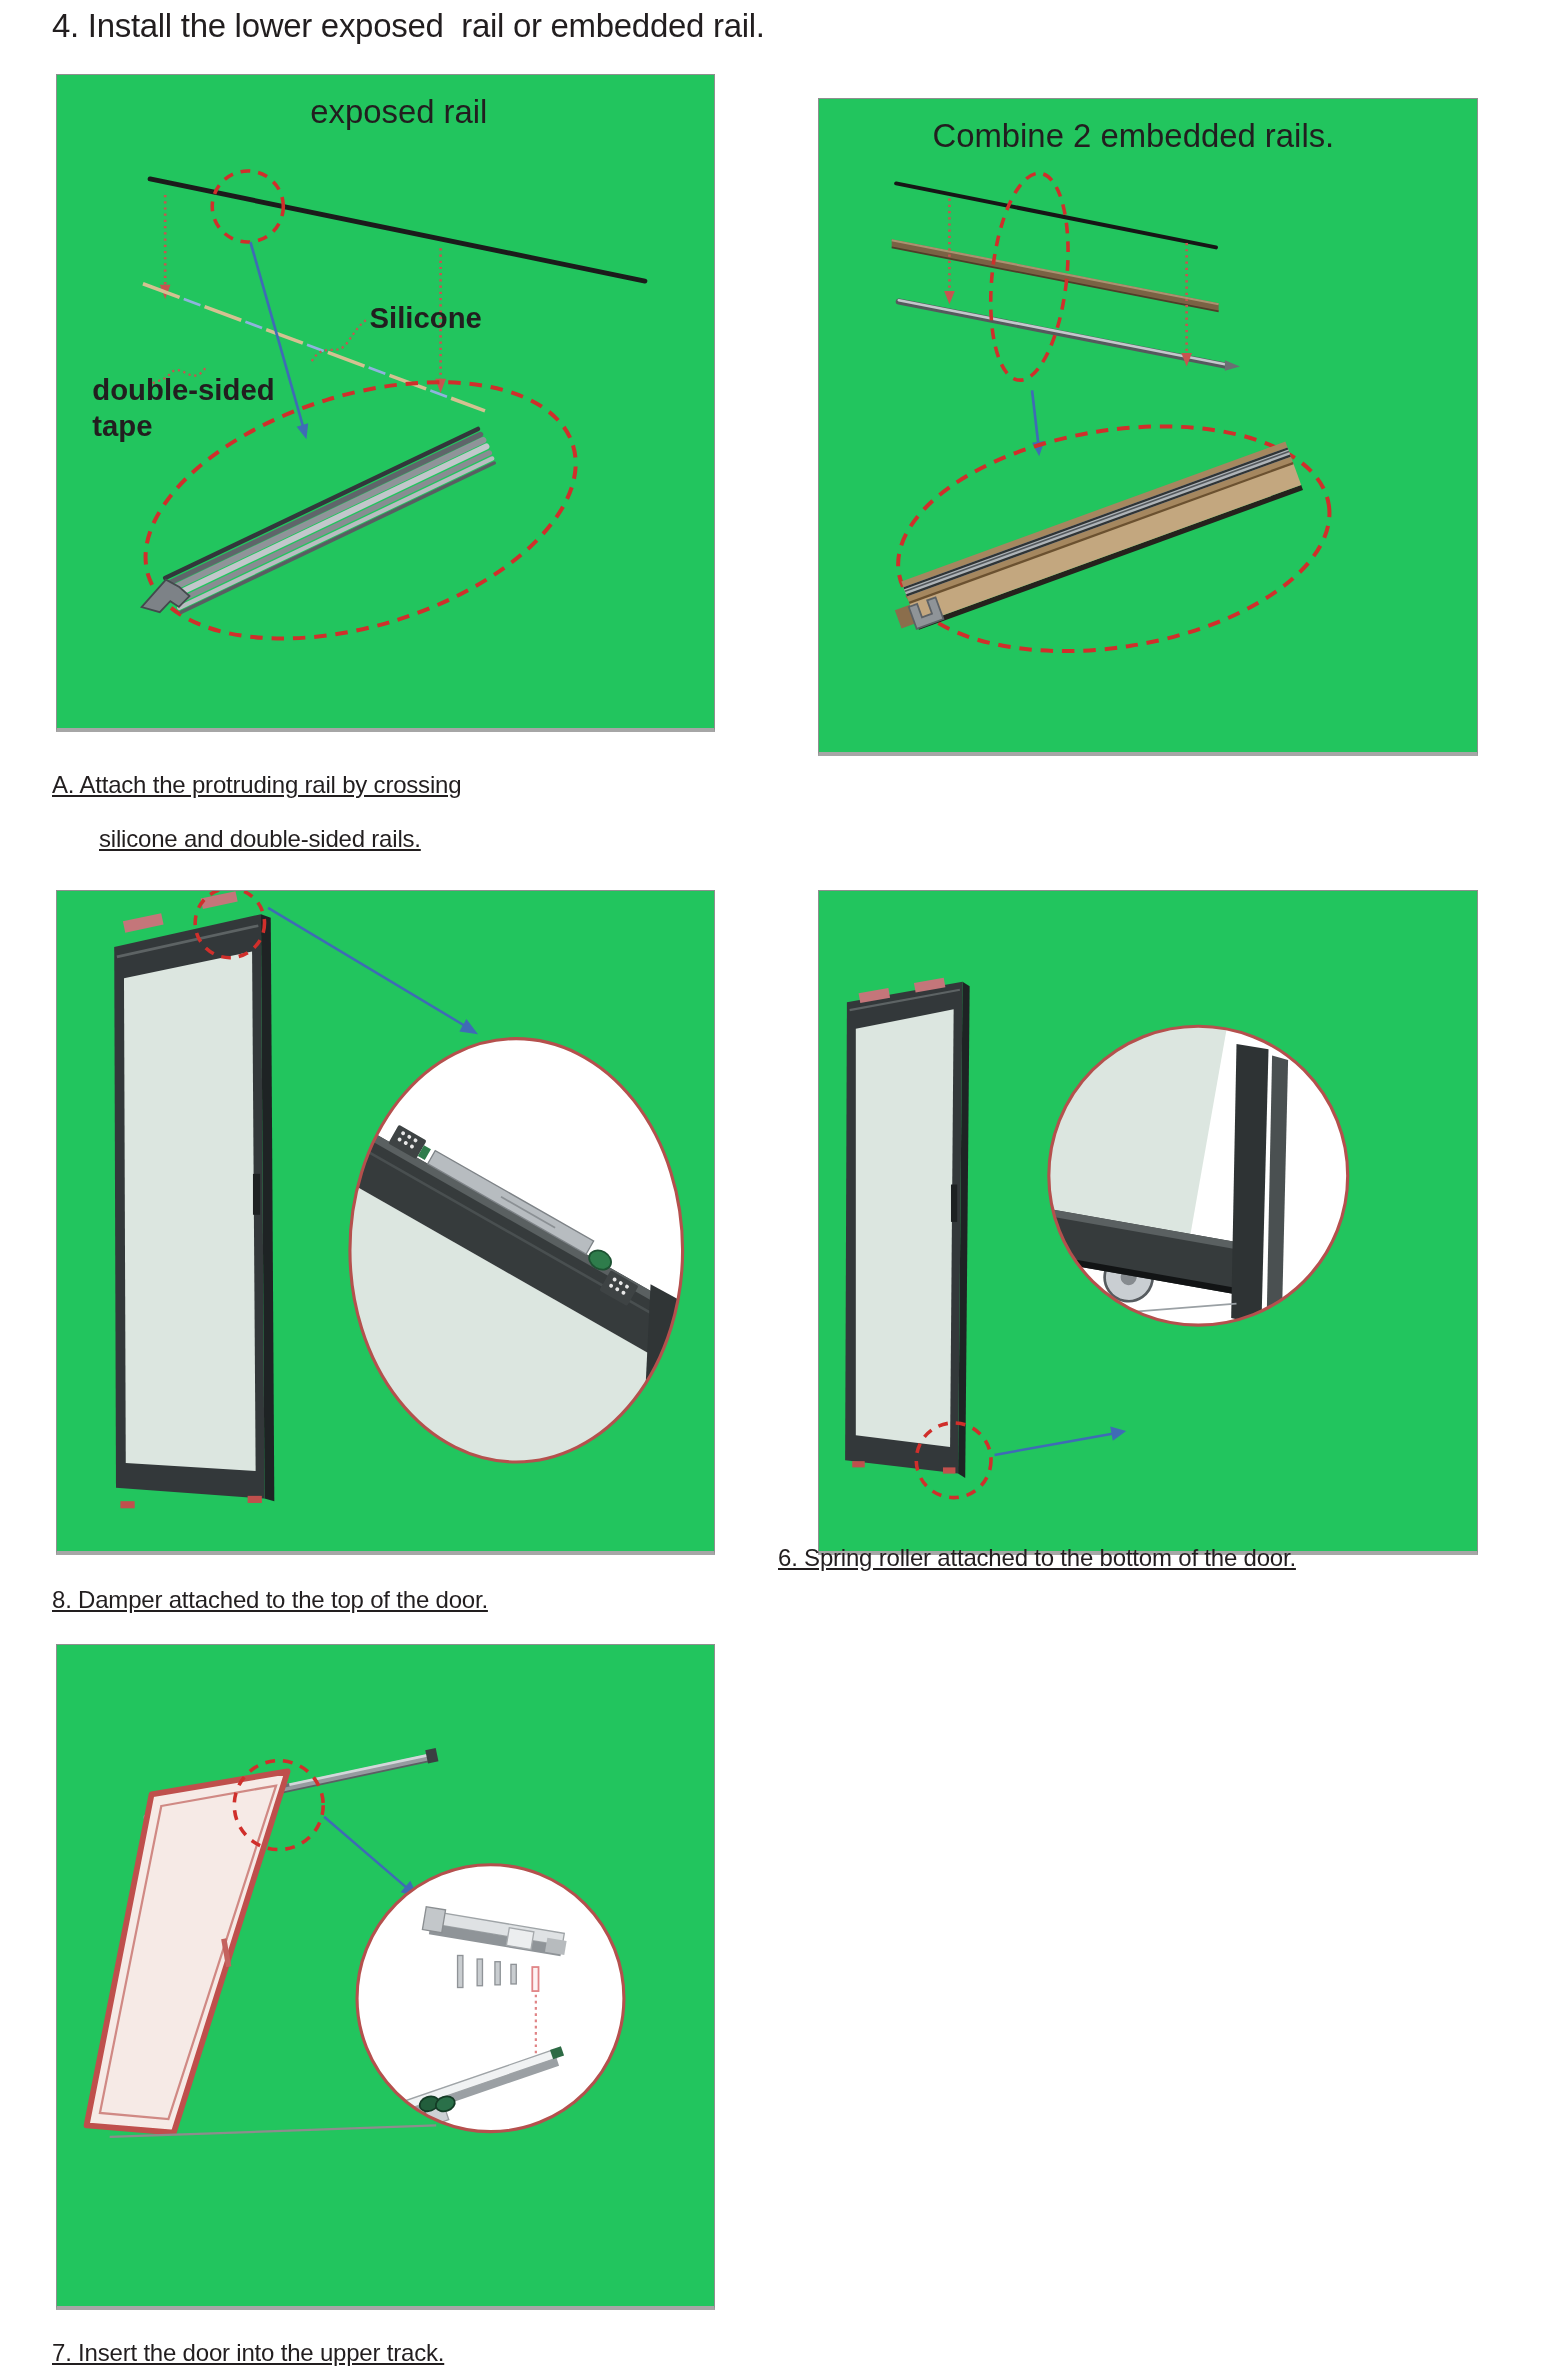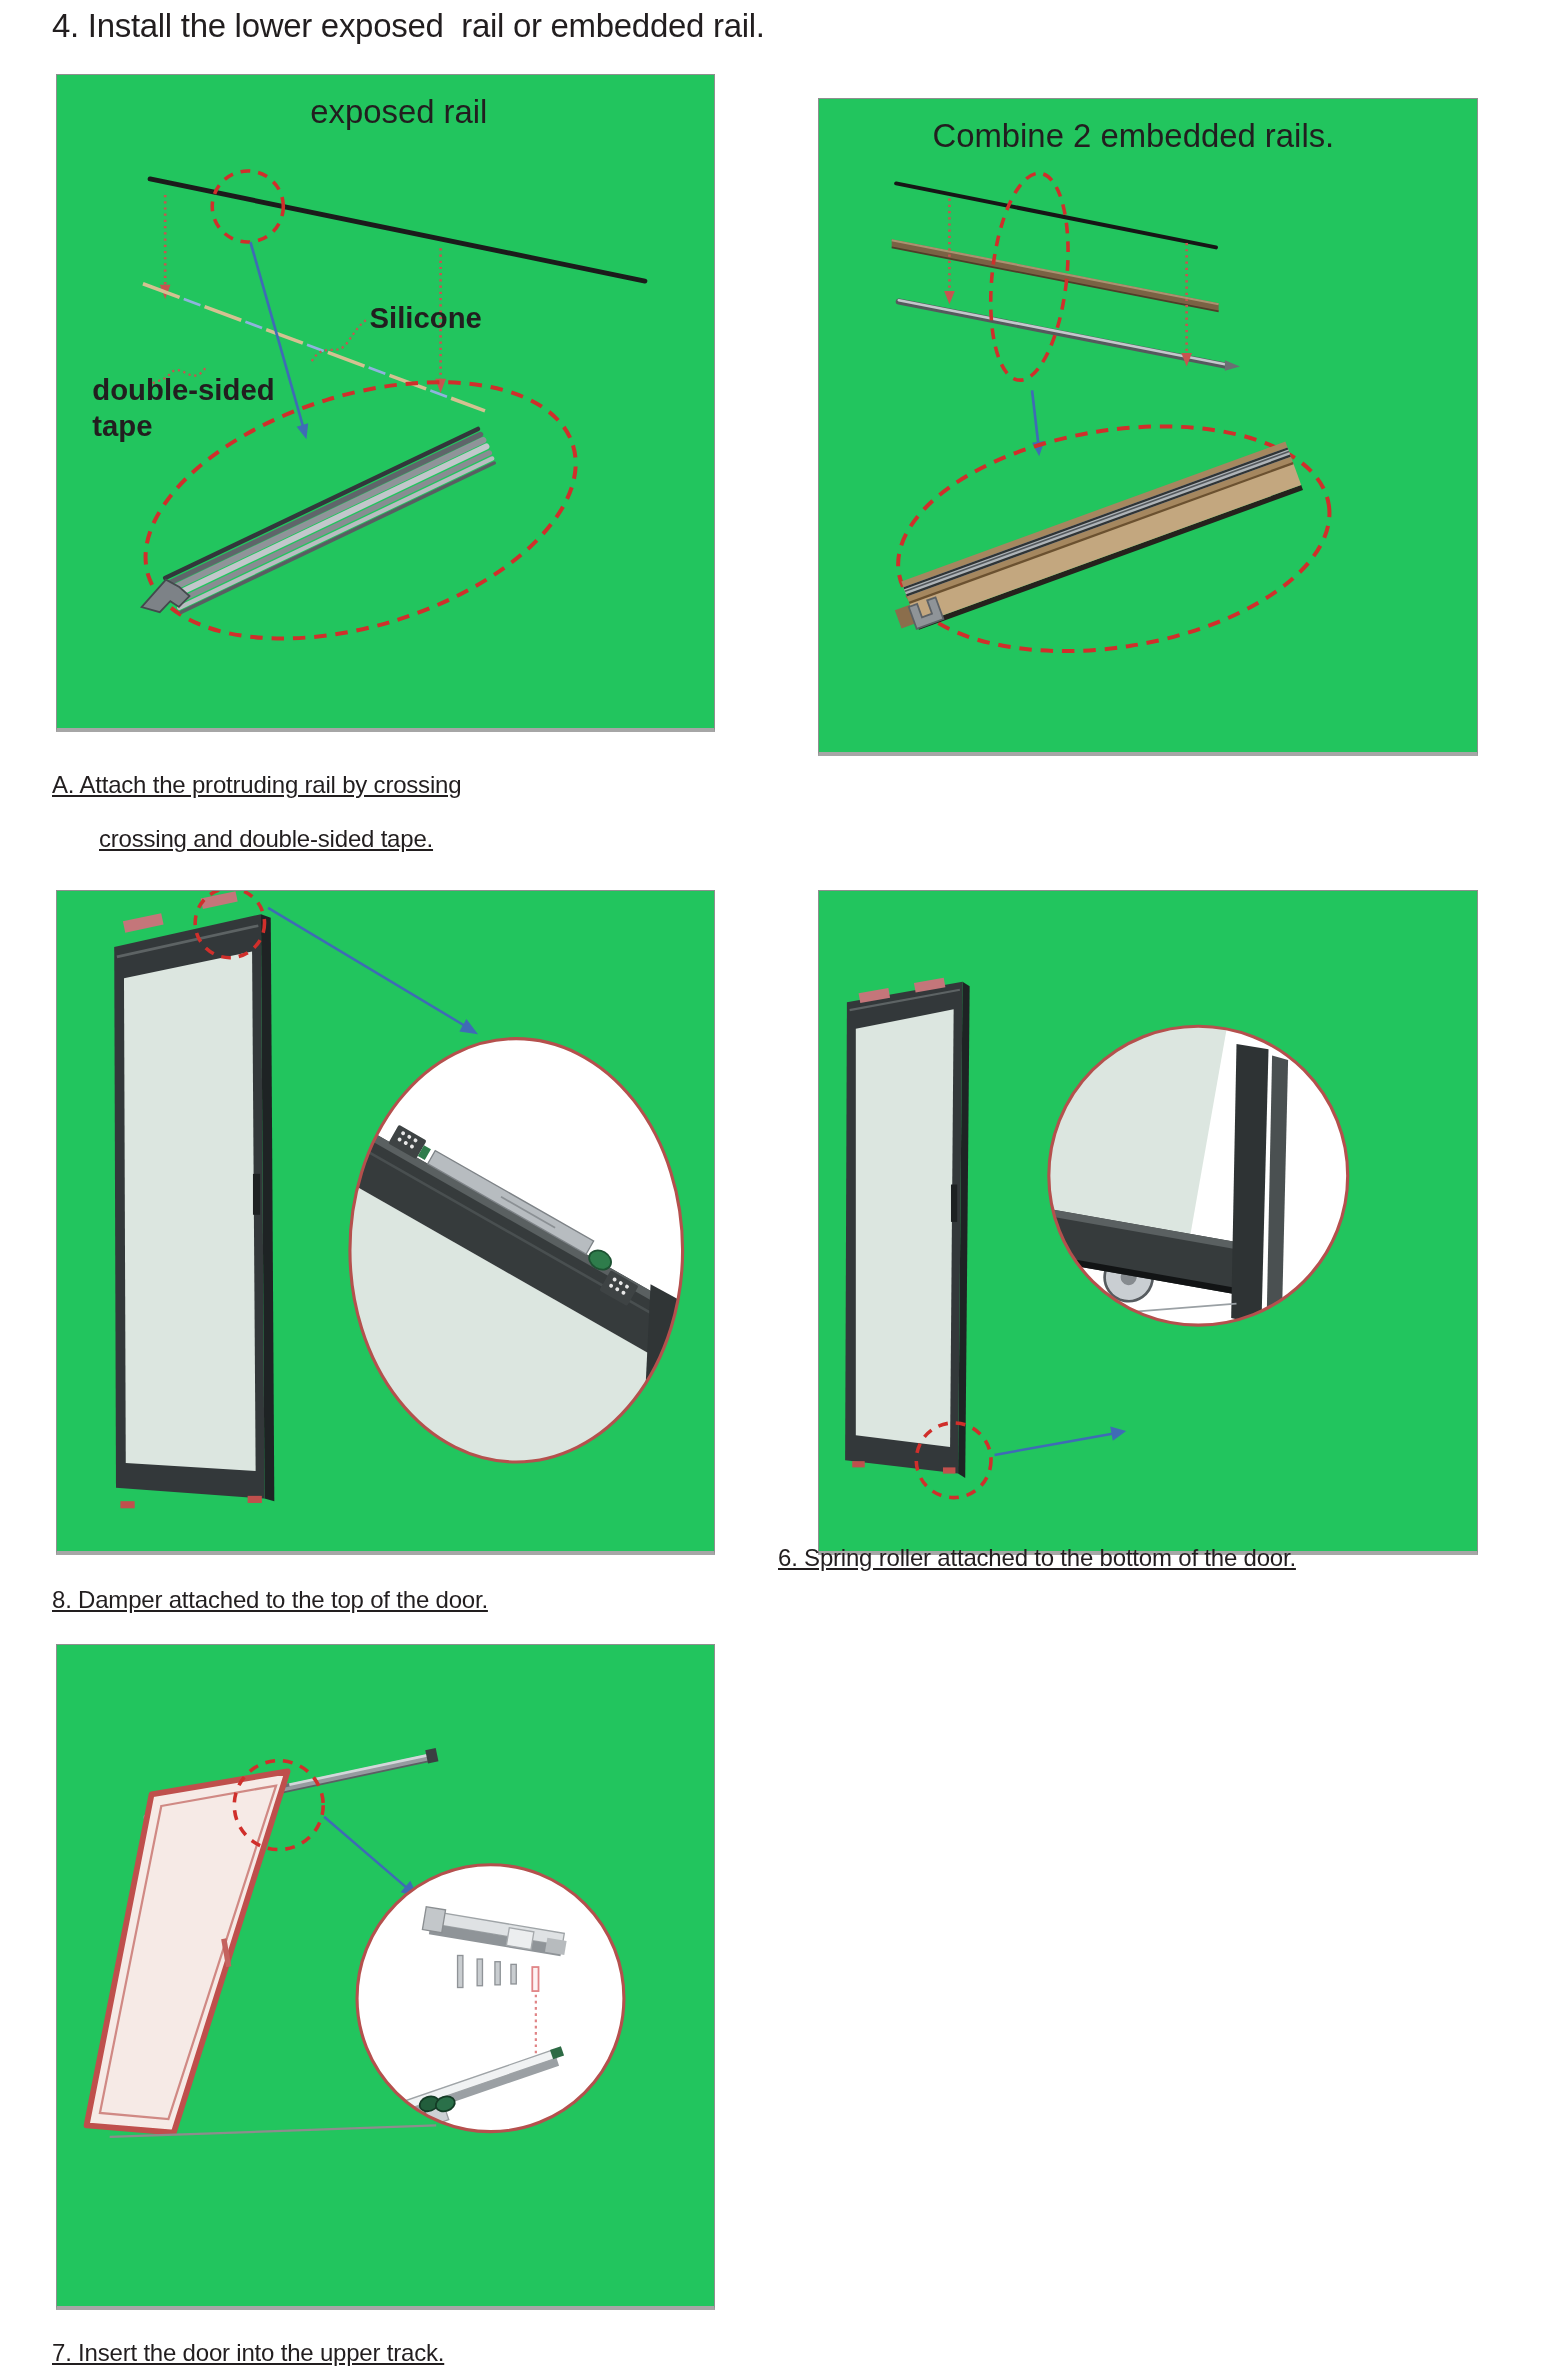--- a/index.html
+++ b/index.html
@@ -124,21 +124,21 @@
       <rect x="-230" y="-22.5" width="460" height="2.5" fill="#2f3436"></rect>
       <rect x="-230" y="-27" width="460" height="1.8" fill="#53585c"></rect>
       <rect x="-248" y="-10" width="18" height="22" fill="#8b6e4c"></rect>
       <path d="M-232,-8 h10 v16 h12 v-16 h10 v26 h-32 z" fill="#8f9498" stroke="#5c6165" stroke-width="2"></path>
     </g>
   </svg>
 </div>
 
 <div class="caption" id="caption-a">
   <div>A. Attach the protruding rail by crossing</div>
-  <div class="cap2a">crossing and double-sided tape.</div>
+  <div class="cap2a">silicone and double-sided rails.</div>
 </div>
 <div class="caption" id="caption-b">
 </div>
 
 <div class="panel" id="panel-damper">
   <svg viewBox="0 0 736 742">
 
     <g>
       <polygon points="228,26 239,30 243,686 232,683" fill="#1e2324"></polygon>
       <polygon points="63,63 228,26 232,683 65,671" fill="#33383a"></polygon>

